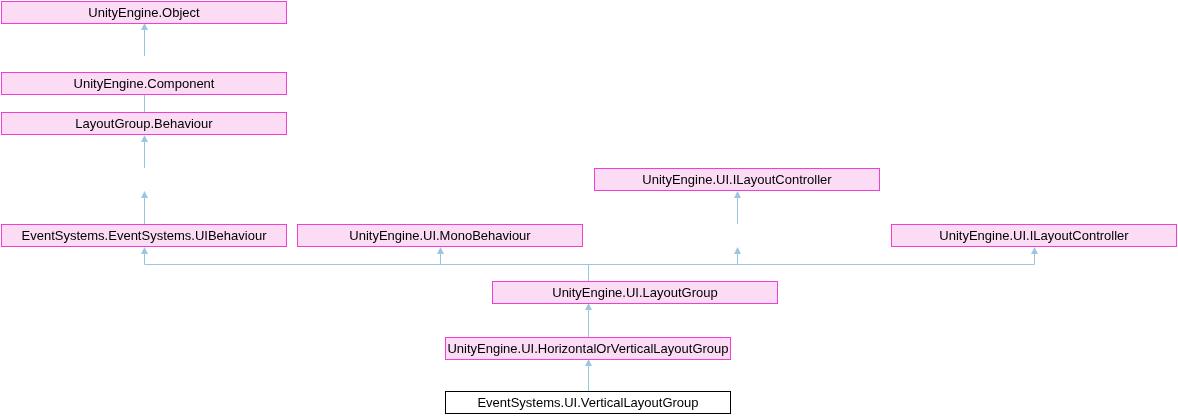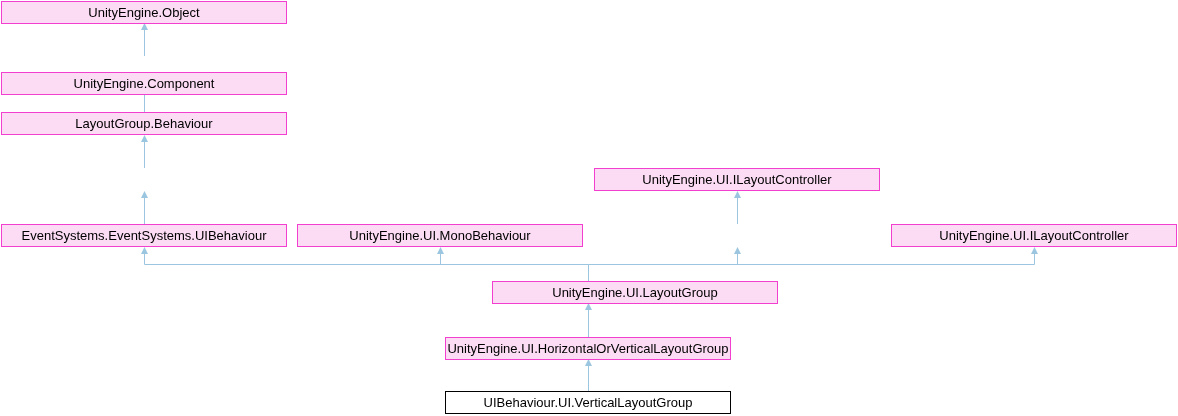--- a/index.html
+++ b/index.html
@@ -99,15 +99,15 @@
 
   <div class="node" style="left:1px; top:1px;">UnityEngine.Object</div>
   <div class="node" style="left:1px; top:72px;">UnityEngine.Component</div>
   <div class="node" style="left:1px; top:112px;">LayoutGroup.Behaviour</div>
   <div class="node" style="left:1px; top:224px;">EventSystems.EventSystems.UIBehaviour</div>
   <div class="node" style="left:297px; top:224px;">UnityEngine.UI.MonoBehaviour</div>
   <div class="node" style="left:594px; top:168px;">UnityEngine.UI.ILayoutController</div>
   <div class="node" style="left:891px; top:224px;">UnityEngine.UI.ILayoutController</div>
   <div class="node" style="left:445px; top:281px;margin-left:47px;">UnityEngine.UI.LayoutGroup</div>
   <div class="node" style="left:445px; top:337px;">UnityEngine.UI.HorizontalOrVerticalLayoutGroup</div>
-  <div class="node current" style="left:445px; top:391px;">UIBehaviour.UI.VerticalLayoutGroup</div>
+  <div class="node current" style="left:445px; top:391px;">EventSystems.UI.VerticalLayoutGroup</div>
 
 </div>
 
 </body></html>

